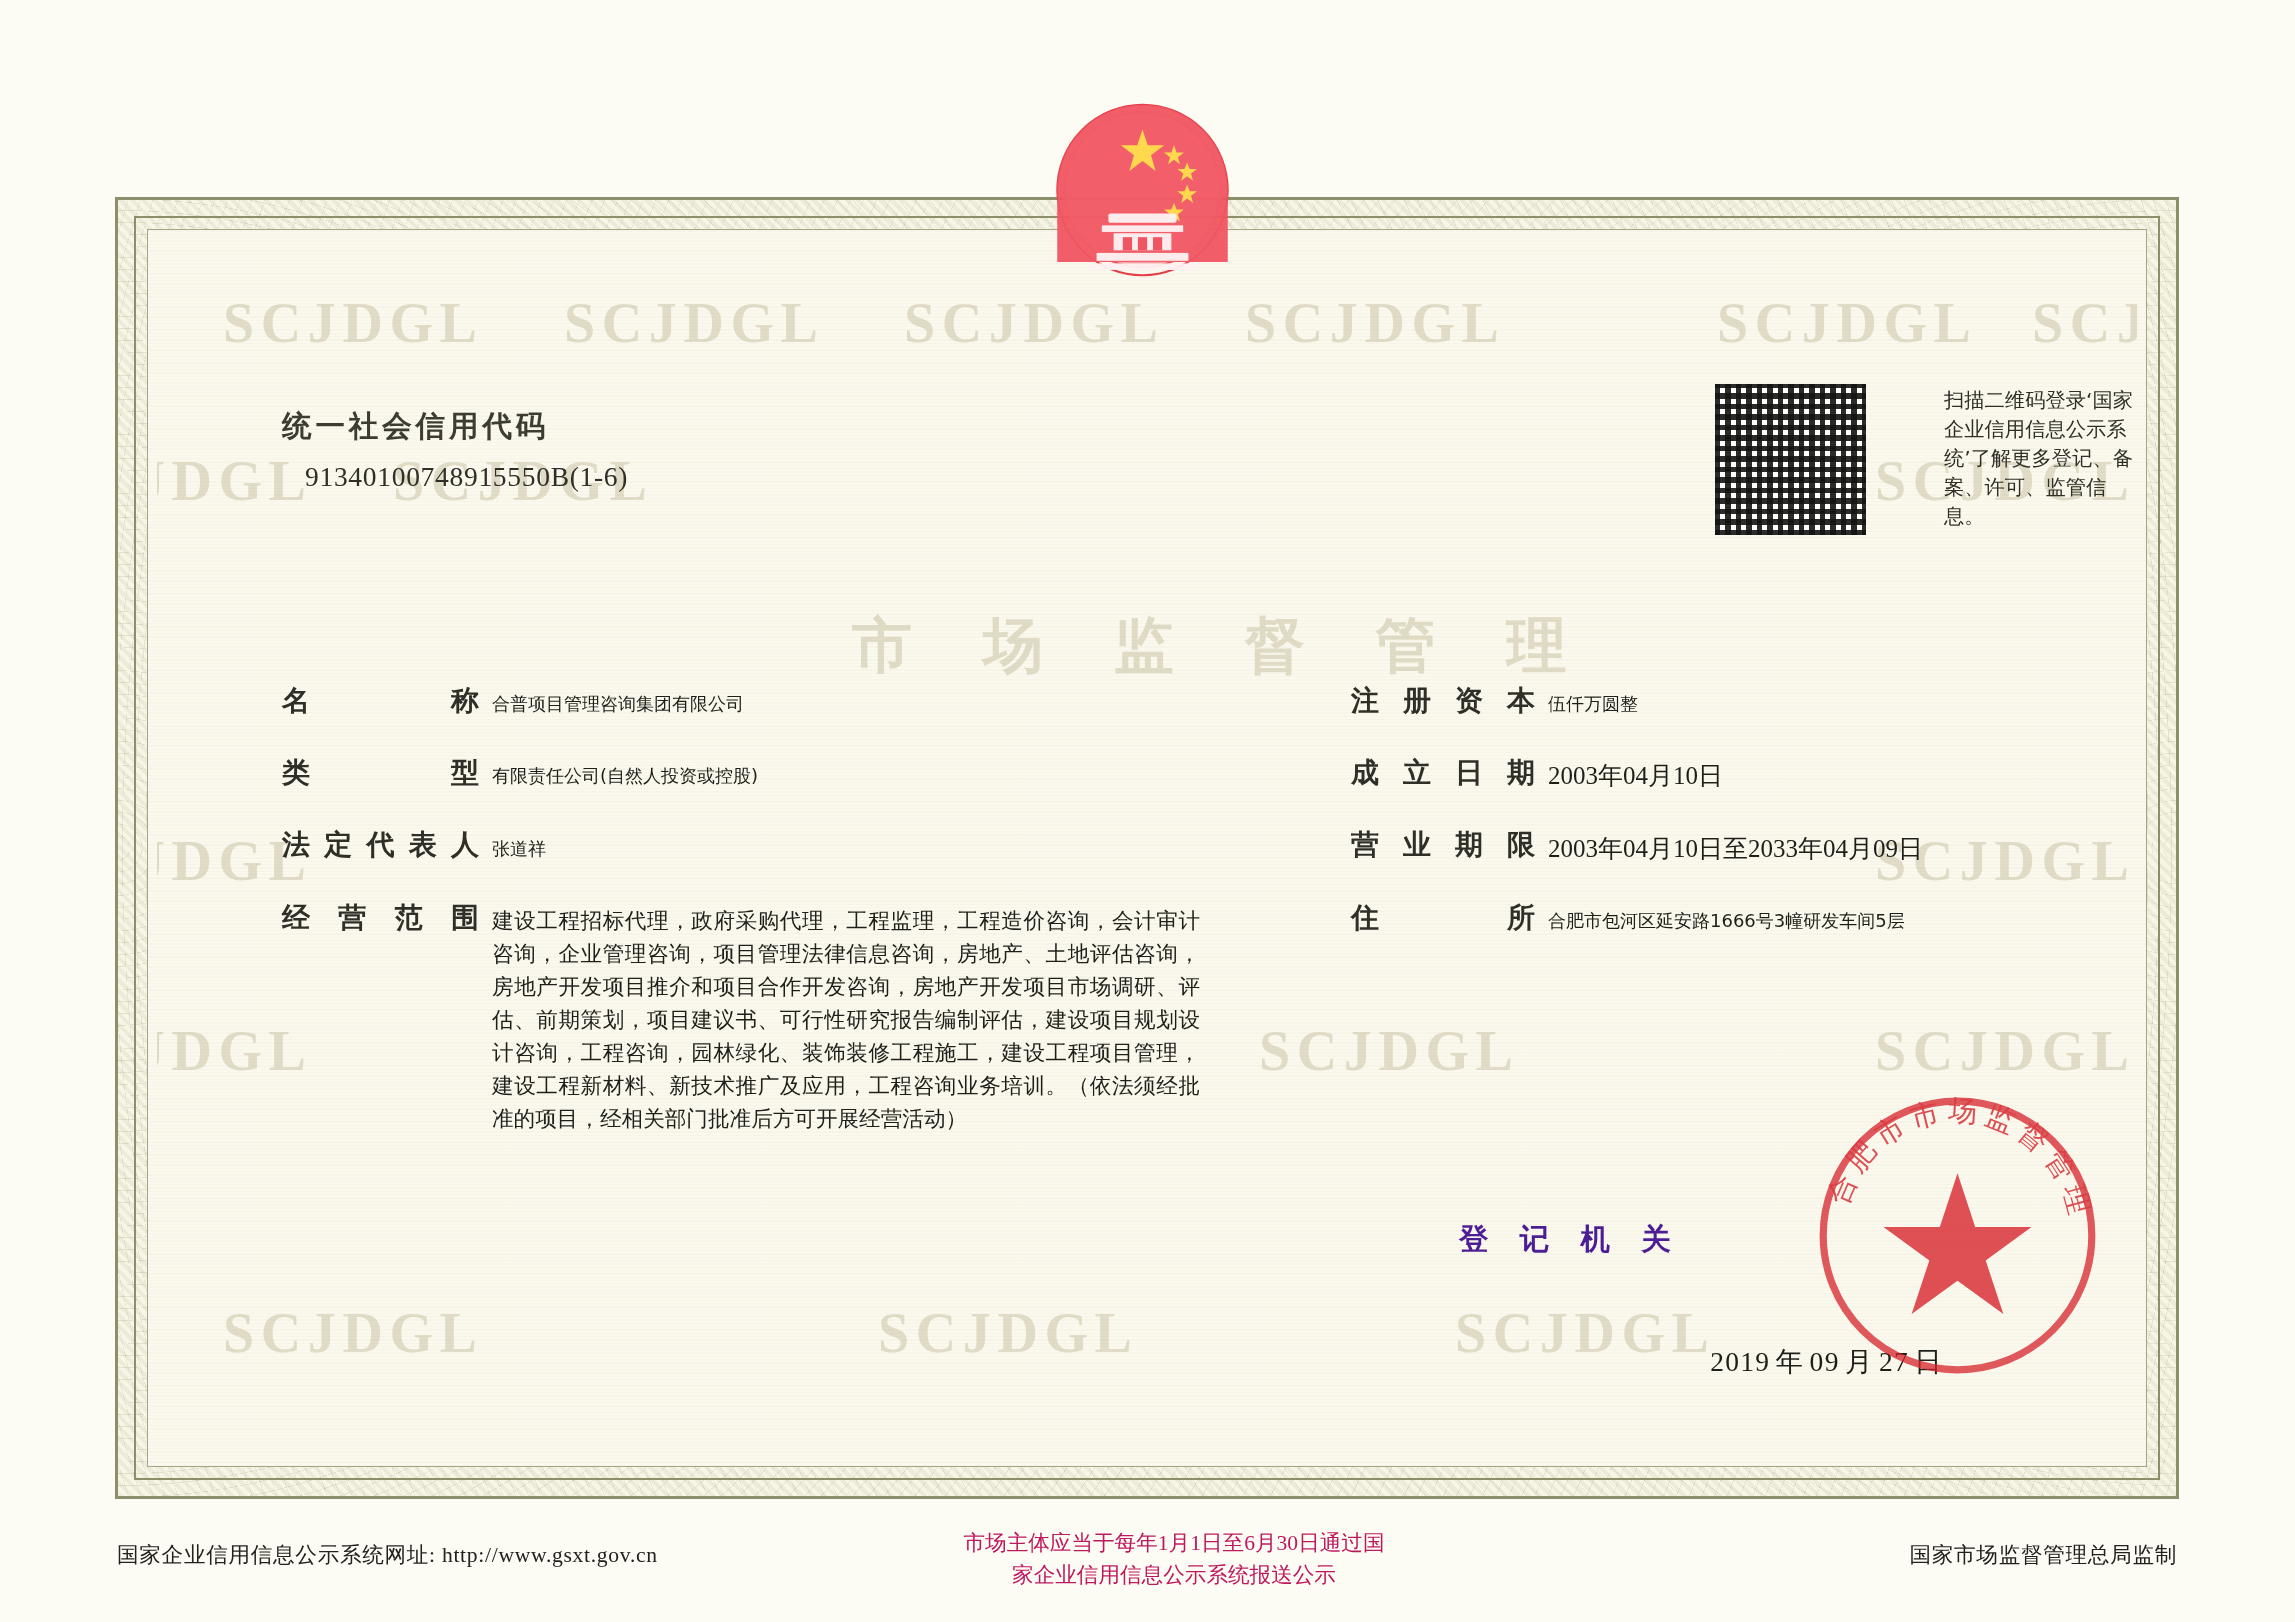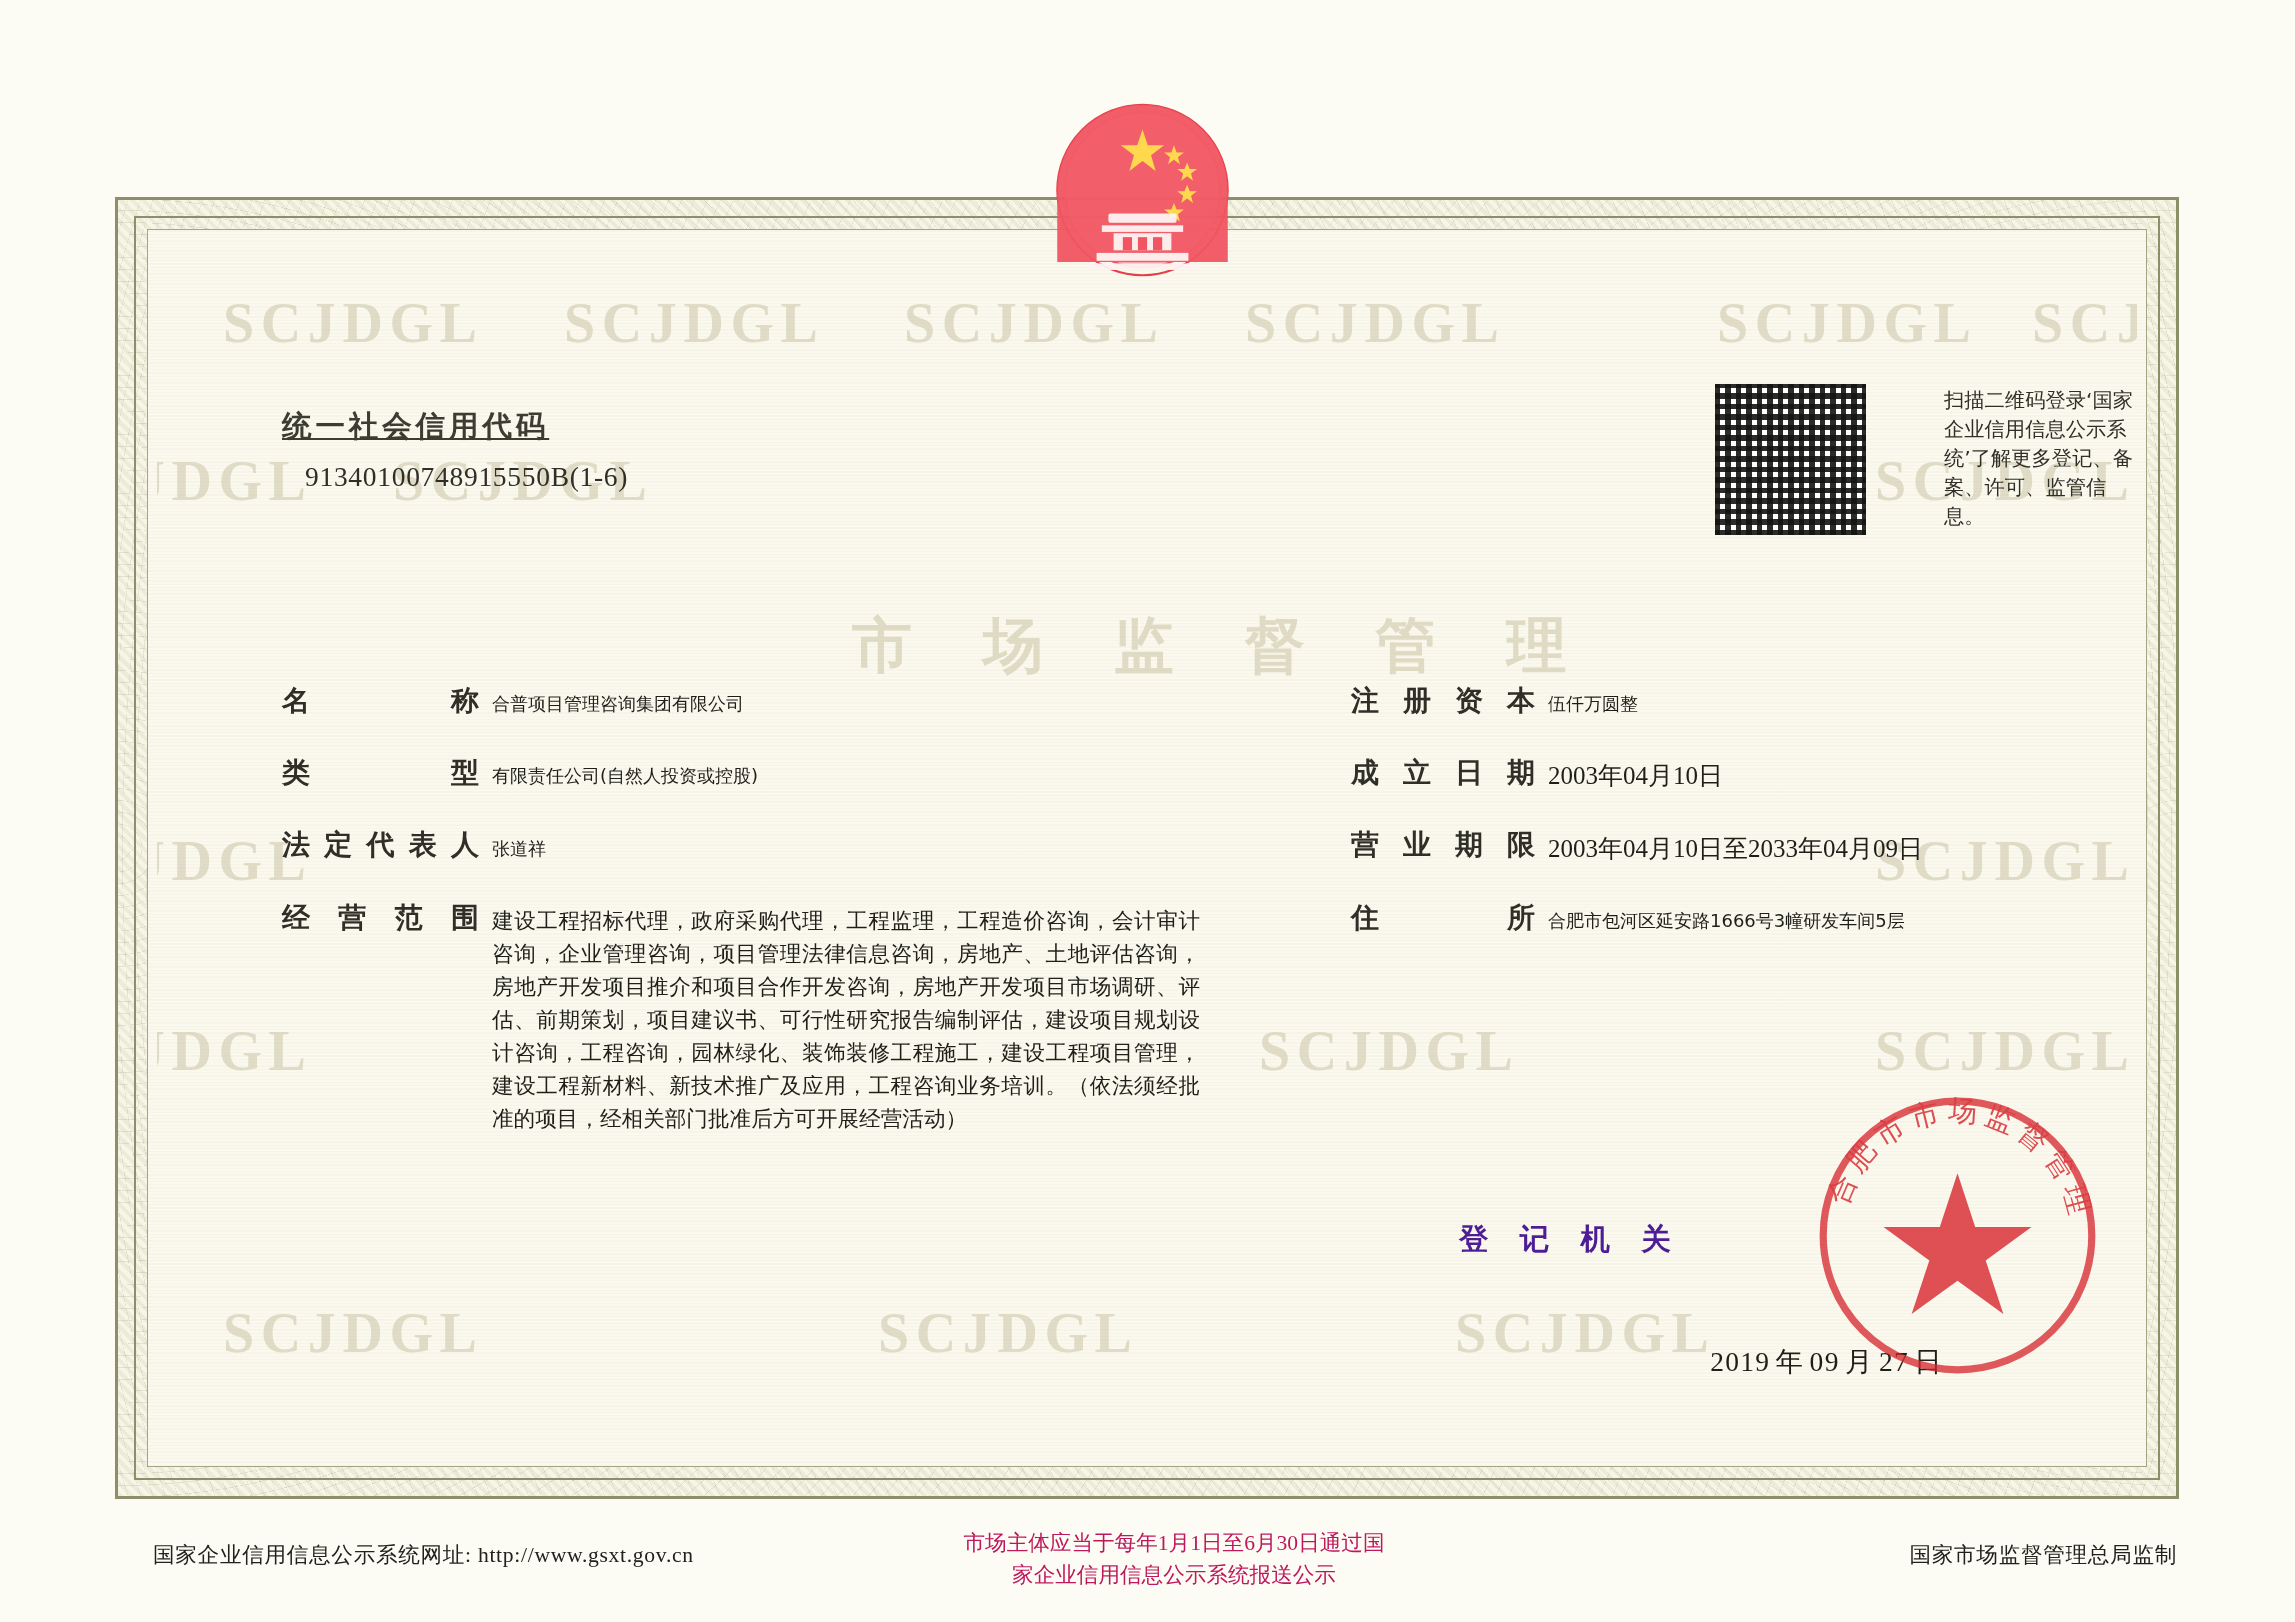--- a/index.html
+++ b/index.html
@@ -111,21 +111,20 @@
     top: 407px;
     width: 459px;
     z-index: 5;
   }
   .credit-label {
     font-family: "DejaVu Sans", sans-serif;
     font-size: 29.5px;
     letter-spacing: 3.9px;
     color: #3c3c32;
     font-weight: 700;
-    text-decoration: underline;
   }
   .credit-value {
     margin-top: 14.4px;
     font-family: "Liberation Serif", serif;
     font-size: 27.5px;
     letter-spacing: 0.7px;
     color: #2f2f28;
     margin-left: 23px;
   }
 
@@ -285,21 +284,20 @@
 
   
   .footer-left {
     position: absolute;
     left: 117px;
     top: 1540px;
     font-family: "Liberation Serif", serif;
     font-size: 21.6px;
     color: #22221c;
     letter-spacing: 0.7px;
-    margin-left: 36px;
   }
   .footer-center {
     position: absolute;
     left: 915px;
     top: 1528px;
     width: 518px;
     font-family: "Liberation Serif", serif;
     font-size: 21.6px;
     line-height: 31.5px;
     color: #be185d;

